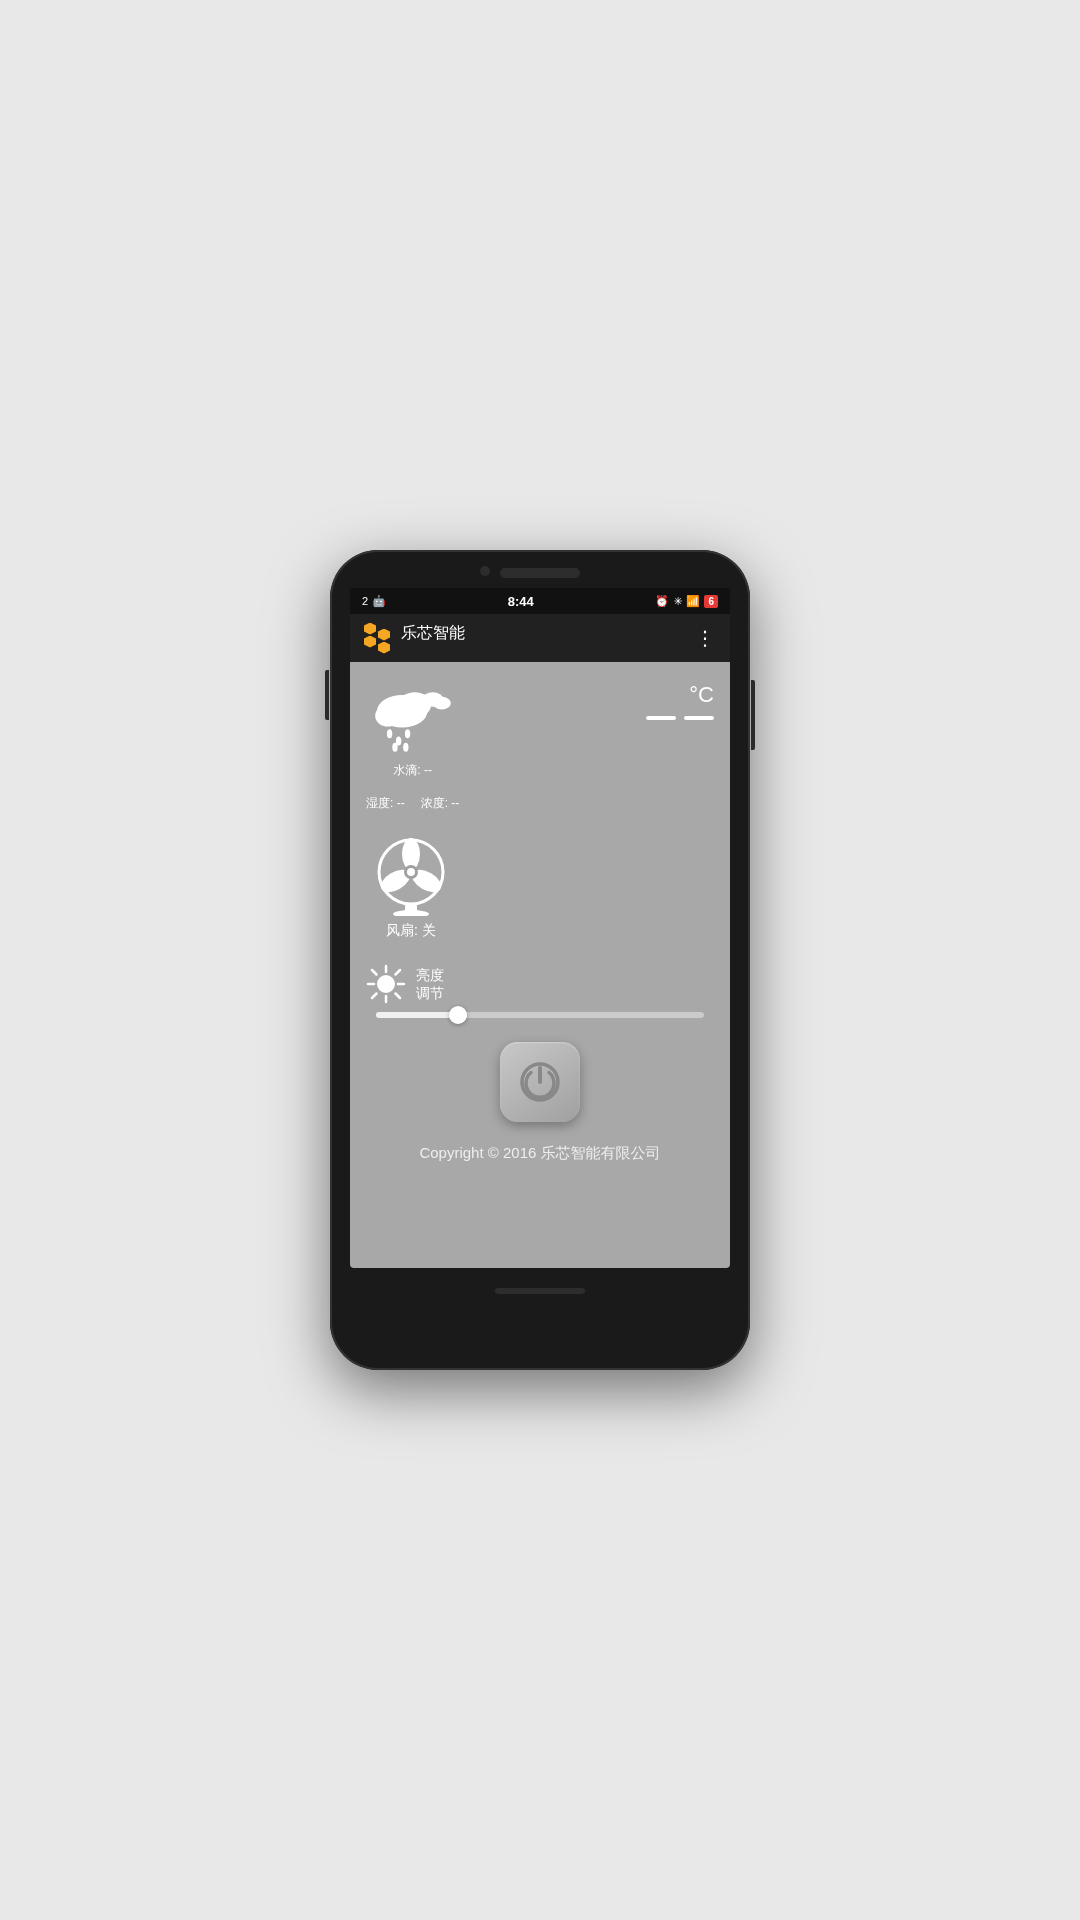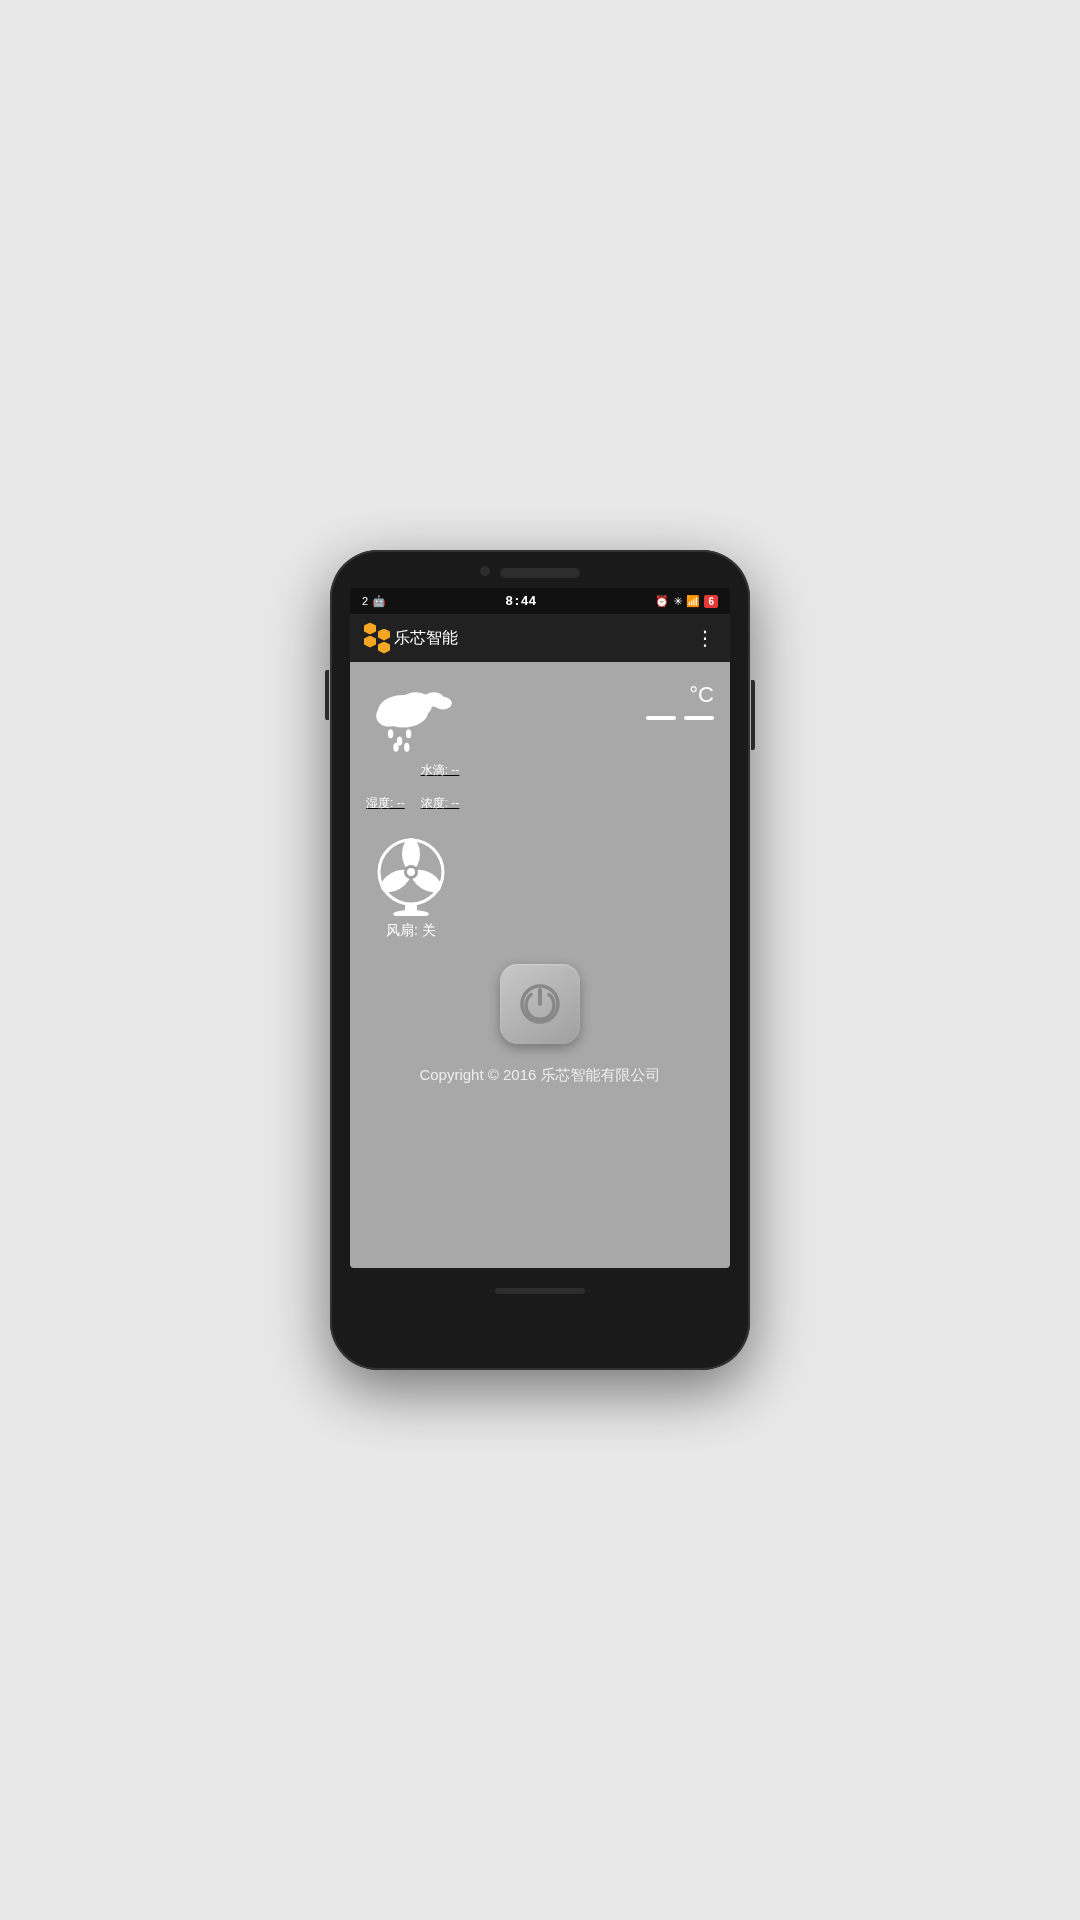--- a/index.html
+++ b/index.html
@@ -76,21 +76,20 @@
 
     .status-left {
       display: flex;
       align-items: center;
       gap: 4px;
     }
 
     .status-center {
       font-size: 13px;
       font-weight: bold;
-      font-family: Liberation Mono, monospace;
     }
 
     .status-right {
       display: flex;
       align-items: center;
       gap: 4px;
     }
 
     .battery-badge {
       background: #e53935;
@@ -107,22 +106,22 @@
       display: flex;
       align-items: center;
       justify-content: space-between;
       padding: 8px 14px;
       height: 48px;
       flex-shrink: 0;
     }
 
     .app-bar-left {
       display: flex;
-      align-items: center;
-      gap: 4px;
+      align-items: flex-start;
+      gap: 11px;
     }
 
     .honeycomb-logo {
       display: flex;
       gap: 2px;
     }
 
     .hex {
       width: 12px;
       height: 12px;
@@ -164,22 +163,21 @@
     .weather-section {
       display: flex;
       align-items: flex-start;
       justify-content: space-between;
       padding-bottom: 8px;
     }
 
     .weather-icon-area {
       display: flex;
       flex-direction: column;
-      align-items: flex-end;
-      text-decoration: underline;
+      align-items: center;
     }
 
     .cloud-svg {
       width: 90px;
       height: 80px;
     }
 
     .weather-labels {
       display: flex;
       gap: 12px;
@@ -501,20 +499,45 @@
 
               <rect x="38" y="68" width="12" height="10" rx="2" fill="white"></rect>
               <ellipse cx="44" cy="78" rx="18" ry="4" fill="white"></ellipse>
             </svg>
           </div>
           <span class="device-label">风扇: 关</span>
         </div>
 
       </div>
 
+      <div class="brightness-section">
+        <div class="brightness-top">
+          <svg class="sun-icon" viewBox="0 0 40 40">
+
+            <circle cx="20" cy="20" r="9" fill="white"></circle>
+
+            <line x1="20" y1="2" x2="20" y2="8" stroke="white" stroke-width="2.5" stroke-linecap="round"></line>
+            <line x1="20" y1="32" x2="20" y2="38" stroke="white" stroke-width="2.5" stroke-linecap="round"></line>
+            <line x1="2" y1="20" x2="8" y2="20" stroke="white" stroke-width="2.5" stroke-linecap="round"></line>
+            <line x1="32" y1="20" x2="38" y2="20" stroke="white" stroke-width="2.5" stroke-linecap="round"></line>
+            <line x1="6" y1="6" x2="10.5" y2="10.5" stroke="white" stroke-width="2.5" stroke-linecap="round"></line>
+            <line x1="29.5" y1="29.5" x2="34" y2="34" stroke="white" stroke-width="2.5" stroke-linecap="round"></line>
+            <line x1="34" y1="6" x2="29.5" y2="10.5" stroke="white" stroke-width="2.5" stroke-linecap="round"></line>
+            <line x1="10.5" y1="29.5" x2="6" y2="34" stroke="white" stroke-width="2.5" stroke-linecap="round"></line>
+          </svg>
+          <span class="brightness-label">亮度<br>调节</span>
+        </div>
+
+        <div class="slider-wrap">
+          <div class="slider-track">
+            <div class="slider-fill"></div>
+            <div class="slider-thumb"></div>
+          </div>
+        </div>
+      </div>
 
       <div class="power-section">
         <div class="power-btn">
           <svg width="48" height="48" viewBox="0 0 48 48">
             <circle cx="24" cy="24" r="18" fill="none" stroke="#888" stroke-width="3.5"></circle>
             <path d="M24 10 L24 24" stroke="#888" stroke-width="4" stroke-linecap="round"></path>
             <path d="M15 14.5 A14 14 0 1 0 33 14.5" fill="none" stroke="#888" stroke-width="3.5" stroke-linecap="round"></path>
           </svg>
         </div>
       </div>

